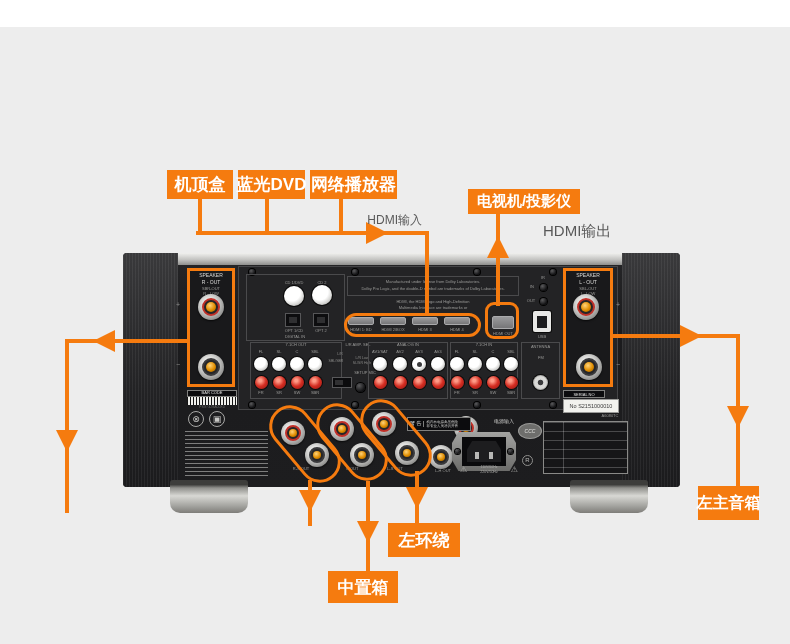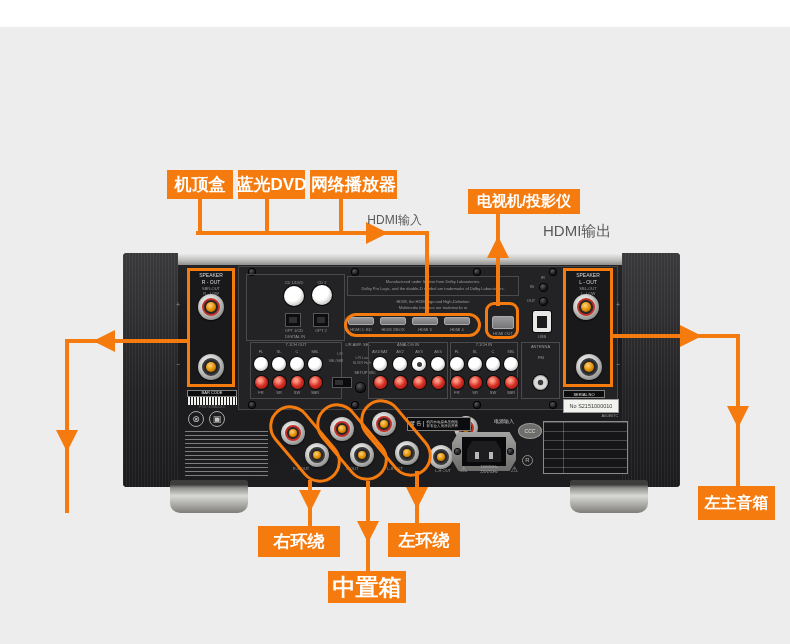--- a/index.html
+++ b/index.html
@@ -354,33 +354,30 @@
 
   <div class="abs ln" style="left:65px;top:339px;width:122px;height:4px;"></div>
   <div class="abs arr arr-left" style="left:93px;top:330px;"></div>
   <div class="abs ln" style="left:65px;top:339px;width:4px;height:174px;"></div>
   <div class="abs arr arr-down" style="left:56px;top:430px;"></div>
 
   <div class="abs ln" style="left:613px;top:334px;width:127px;height:4px;"></div>
   <div class="abs arr arr-right" style="left:680px;top:325px;"></div>
   <div class="abs ln" style="left:736px;top:334px;width:4px;height:152px;"></div>
   <div class="abs arr arr-down" style="left:727px;top:406px;"></div>
-  <div class="abs ann-box" style="left:698px;top:486px;width:77px;height:34px;font-size:16px;">
+  <div class="abs ann-box" style="left:698px;top:486px;width:61px;height:34px;font-size:16px;">
       <span>左主音箱</span>
     </div>
 
   <div class="abs ln" style="left:308px;top:480px;width:4px;height:46px;"></div>
   <div class="abs arr arr-down" style="left:299px;top:490px;"></div>
-  <div class="abs ann-box" style="left:258px;top:526px;width:82px;height:31px;font-size:17px;">
-      <span>右环绕</span>
-    </div>
 
   <div class="abs ln" style="left:366px;top:481px;width:4px;height:90px;"></div>
   <div class="abs arr arr-down" style="left:357px;top:521px;"></div>
-  <div class="abs ann-box" style="left:328px;top:571px;width:78px;height:32px;font-size:23px;">
+  <div class="abs ann-box" style="left:328px;top:571px;width:70px;height:32px;font-size:17px;">
       <span>中置箱</span>
     </div>
 
   <div class="abs ln" style="left:415px;top:471px;width:4px;height:52px;"></div>
   <div class="abs arr arr-down" style="left:406px;top:487px;"></div>
   <div class="abs ann-box" style="left:388px;top:523px;width:72px;height:34px;font-size:17px;">
       <span>左环绕</span>
     </div>
 
 </div>

